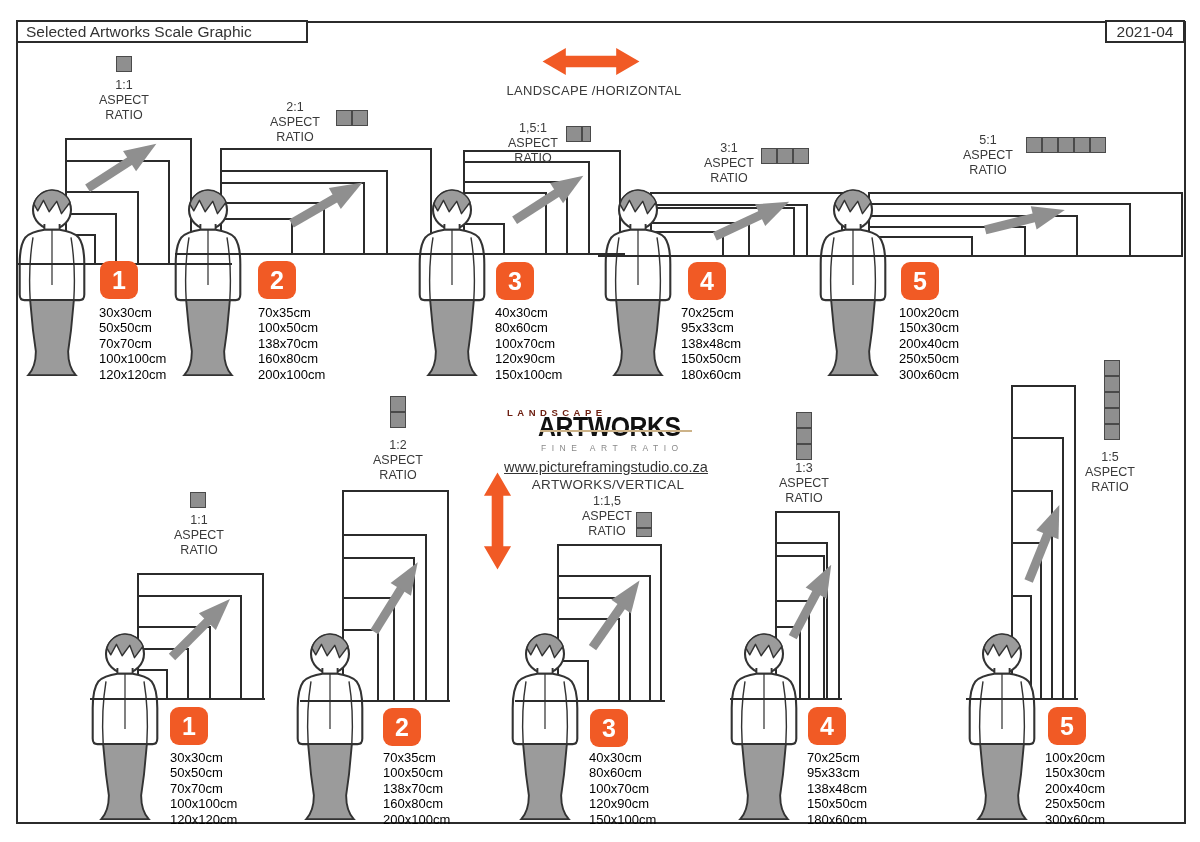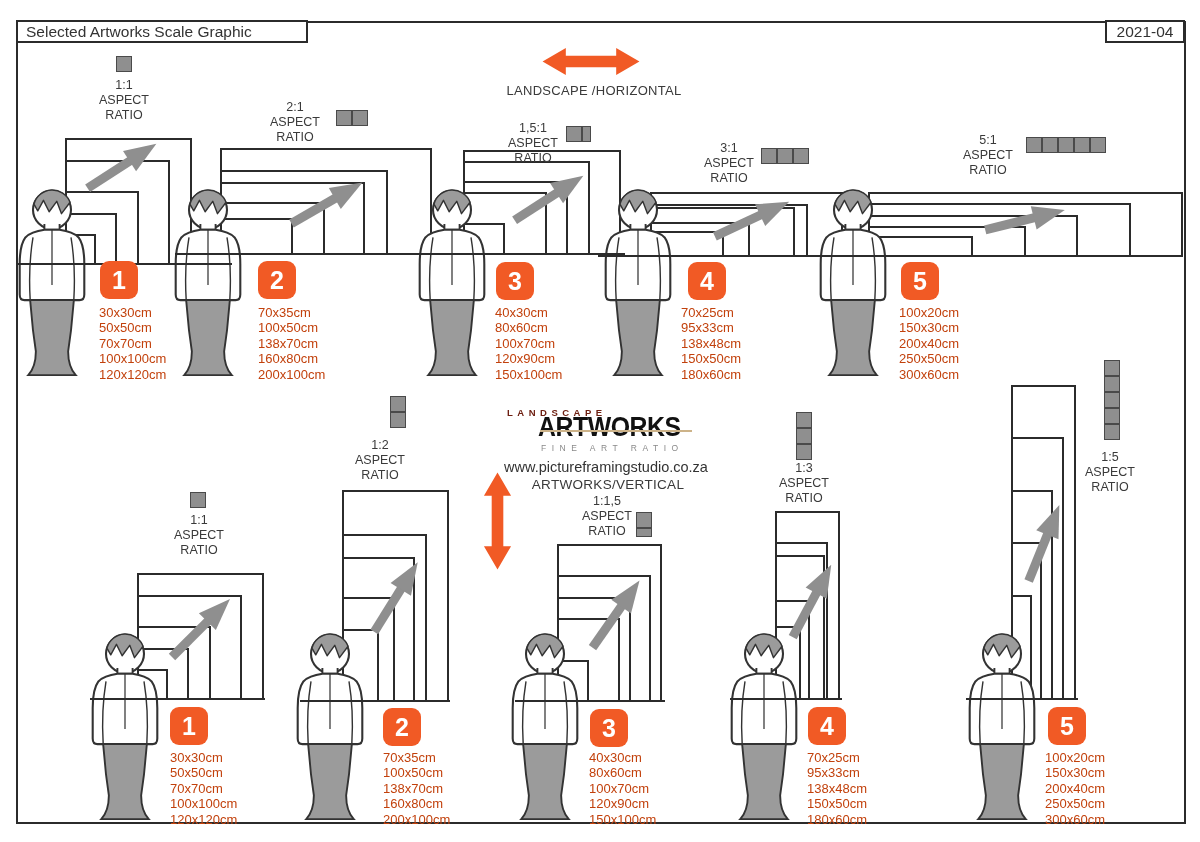--- a/index.html
+++ b/index.html
@@ -7,21 +7,21 @@
   #page{position:relative;width:1200px;height:842px;background:#fff;overflow:hidden;}
   .abs{position:absolute;}
   .border-rect{position:absolute;left:16px;top:21px;width:1166px;height:799px;border:2.4px solid #2b2b2b;}
   .tbox{position:absolute;top:20px;height:23px;background:#fff;border:2px solid #2b2b2b;box-sizing:border-box;
         display:flex;align-items:center;font-size:15.5px;color:#333;z-index:40;}
   .frame{position:absolute;border:2.2px solid #2b2b2b;box-sizing:border-box;background:transparent;z-index:1;}
   .baseline{position:absolute;height:0;border-top:2.2px solid #2b2b2b;z-index:6;}
   .person{position:absolute;width:80px;height:190px;z-index:4;}
   .badge{position:absolute;width:38px;height:38px;border-radius:9px;display:flex;align-items:center;justify-content:center;
          color:#fff;font-weight:bold;font-size:25px;z-index:8;}
-  .sizes{position:absolute;font-size:13px;line-height:15.4px;color:#c2410c;z-index:8;white-space:nowrap;}
+  .sizes{position:absolute;font-size:13px;line-height:15.4px;color:#000000;z-index:8;white-space:nowrap;}
   .aspect-label{position:absolute;width:96px;margin-left:-48px;text-align:center;font-size:12.5px;line-height:15px;color:#3a3a3a;z-index:8;}
   .icon-row,.icon-col{position:absolute;display:flex;z-index:8;}
   .icon-row{flex-direction:row;}
   .icon-col{flex-direction:column;}
   .sq{width:16px;height:16px;background:#8f8f8f;border:1.4px solid #4a4a4a;box-sizing:border-box;flex:0 0 auto;}
   .sq.hw{width:9px;}
   .sq.hh{height:9px;}
   .garrow{position:absolute;width:90px;height:32px;z-index:3;}
   .oarrow{position:absolute;z-index:5;}
   .ctext{position:absolute;white-space:nowrap;z-index:9;}
@@ -64,21 +64,21 @@
 
   <svg class="oarrow" style="left:542px;top:46px;width:98px;height:31px;" viewBox="0 0 100 32">
       <use href="#dbl-arrow-sym"></use>
     </svg>
   <div class="ctext" style="left:594px;top:83px;transform:translateX(-50%);font-size:13px;letter-spacing:.3px;">LANDSCAPE /HORIZONTAL</div>
 
   <div class="ctext" style="left:507px;top:407px;font-size:9.5px;font-weight:bold;letter-spacing:4.5px;color:#6e2012;">LANDSCAPE</div>
   <div class="ctext" style="left:538px;top:412px;font-size:27px;font-weight:bold;color:#111;transform:scaleX(.92);transform-origin:left top;letter-spacing:-.5px;">ARTWORKS</div>
   <div class="abs" style="left:540px;top:430px;width:152px;height:1.6px;background:#cdb389;z-index:10;"></div>
   <div class="ctext" style="left:541px;top:443px;font-size:8.5px;letter-spacing:5.5px;color:#8a8a8a;">FINE ART RATIO</div>
-  <div class="ctext" style="left:606px;top:459px;transform:translateX(-50%);font-size:14.5px;color:#333;">www.pictureframingstudio.co.za</div>
+  <div class="ctext" style="left:606px;top:459px;transform:translateX(-50%);font-size:14.5px;color:#333;text-decoration:underline;">www.pictureframingstudio.co.za</div>
   <div class="ctext" style="left:608px;top:477px;transform:translateX(-50%);font-size:13.5px;letter-spacing:.3px;">ARTWORKS/VERTICAL</div>
   <svg class="oarrow" style="left:482px;top:472px;width:31px;height:98px;" viewBox="0 0 32 100">
       <g transform="rotate(90 16 16) translate(0,0)">
         <use href="#dbl-arrow-sym"></use>
       </g>
     </svg>
 
   <div>
     <div class="frame" style="left:65px;top:138px;width:127px;height:127px;"></div>
     <div class="frame" style="left:65px;top:160px;width:105px;height:105px;"></div>
@@ -291,21 +291,21 @@
       <div>70x35cm</div>
       <div>100x50cm</div>
       <div>138x70cm</div>
       <div>160x80cm</div>
       <div>200x100cm</div>
     </div>
     <div class="icon-col" style="left:390px;top:396px;">
         <i class="sq"></i>
         <i class="sq"></i>
       </div>
-    <div class="aspect-label" style="left:380px;top:438px;">
+    <div class="aspect-label" style="left:398px;top:438px;">
       <div>1:2</div>
       <div>ASPECT</div>
       <div>RATIO</div>
     </div>
   </div>
 
   <div>
     <div class="frame" style="left:557px;top:544px;width:105px;height:158px;"></div>
     <div class="frame" style="left:557px;top:575px;width:94px;height:127px;"></div>
     <div class="frame" style="left:557px;top:597px;width:74px;height:105px;"></div>

